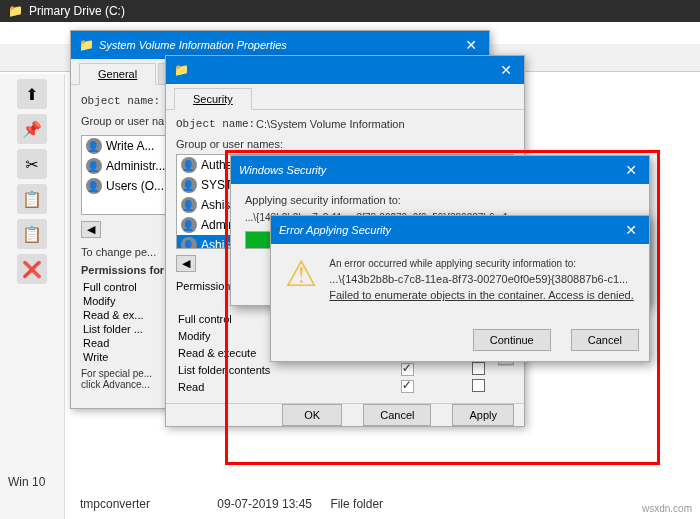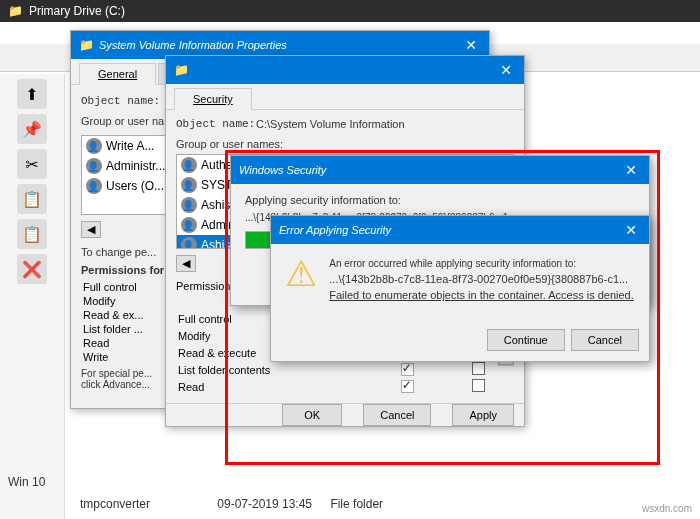--- a/index.html
+++ b/index.html
@@ -233,21 +233,21 @@
     .error-path {
       font-size: 11px;
       color: #333;
       margin: 2px 0;
       word-break: break-all;
     }
     .error-detail { font-size: 11px; color: #333; margin-top: 4px; text-decoration: underline; }
     .error-footer {
       display: flex;
       justify-content: flex-end;
-      gap: 6px;
+      gap: 20px;
       padding: 6px 10px 10px;
     }
     .btn-primary {
       background: #e0e0e0;
       border: 1px solid #aaa;
       padding: 4px 16px;
       cursor: pointer;
       font-size: 11px;
     }
 

